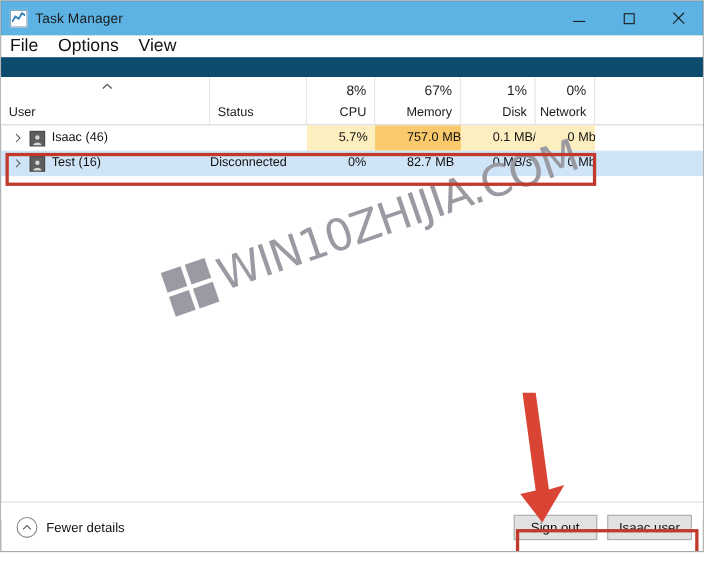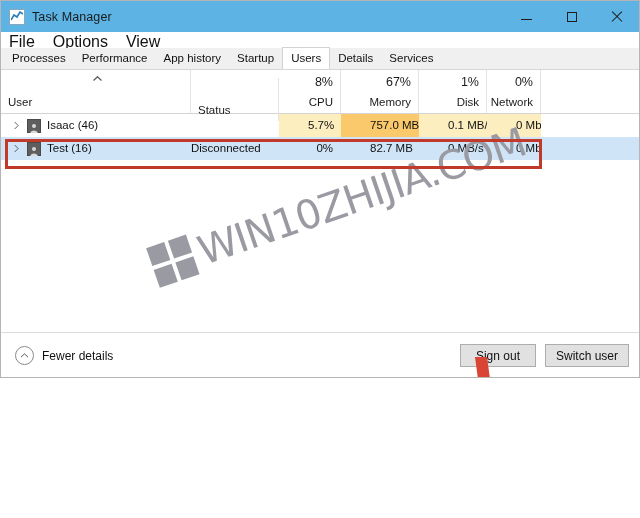--- a/index.html
+++ b/index.html
@@ -6,21 +6,21 @@
     margin: 0;
     padding: 0;
     background: #ffffff;
   }
   body {
     font-family: "Liberation Sans", sans-serif;
   }
   #app {
     position: relative;
     width: 640px;
-    height: 378px;
+    height: 502px;
     overflow: hidden;
     background: #0c4a6e;
     border: 1px solid #b5b5b5;
     box-sizing: border-box;
   }
 
   
   .titlebar {
     position: absolute;
     left: 0; top: 0;
@@ -342,40 +342,31 @@
       </div>
     </div>
   </div>
 
   <div class="menubar">
     <div class="menu-item">File</div>
     <div class="menu-item">Options</div>
     <div class="menu-item">View</div>
   </div>
 
-  <div class="tabstrip">
-    <div class="tab">Processes</div>
-    <div class="tab">Performance</div>
-    <div class="tab">App history</div>
-    <div class="tab">Startup</div>
-    <div class="tab active">Users</div>
-    <div class="tab">Details</div>
-    <div class="tab">Services</div>
-  </div>
 
   <div class="table-area">
 
     <div class="col-head">
       <div class="hcell txt" style="left:0; width:190px;">
         <svg class="sort-chev" viewBox="0 0 9 5">
           <polyline points="0.5,4.5 4.5,0.7 8.5,4.5" fill="none" stroke="#5a5a5a" stroke-width="1.2"></polyline>
         </svg>
         <span class="lbl">User</span>
       </div>
-      <div class="hcell txt" style="left:190px; width:88px;margin-top:8px;">
+      <div class="hcell txt" style="left:190px; width:88px;">
         <span class="lbl">Status</span>
       </div>
       <div class="hcell num" style="left:278px; width:62px;">
         <span class="pct">8%</span>
         <span class="lbl">CPU</span>
       </div>
       <div class="hcell num" style="left:340px; width:78px;">
         <span class="pct">67%</span>
         <span class="lbl">Memory</span>
       </div>
@@ -461,21 +452,21 @@
     <div class="fewer">
       <div class="fewer-circle">
         <svg viewBox="0 0 10 6" width="9" height="5">
           <polyline points="0.8,5 5,1 9.2,5" fill="none" stroke="#5a5a5a" stroke-width="1.2"></polyline>
         </svg>
       </div>
       <div class="fewer-label"><span>Fewer details</span></div>
     </div>
     <div class="btns">
       <div class="btn">Sign out</div>
-      <div class="btn">Switch user</div>
+      <div class="btn">Isaac user</div>
     </div>
   </div>
 
   <div class="anno-box" id="anno-row"></div>
   <div class="anno-box" id="anno-btns"></div>
   <svg class="anno-arrow" viewBox="0 0 70 125">
     <path d="M22 4 L34 4 L46 92 L60 88 L40 122 L20 96 L34 93 Z" fill="#d94435"></path>
   </svg>
 
 </div>

